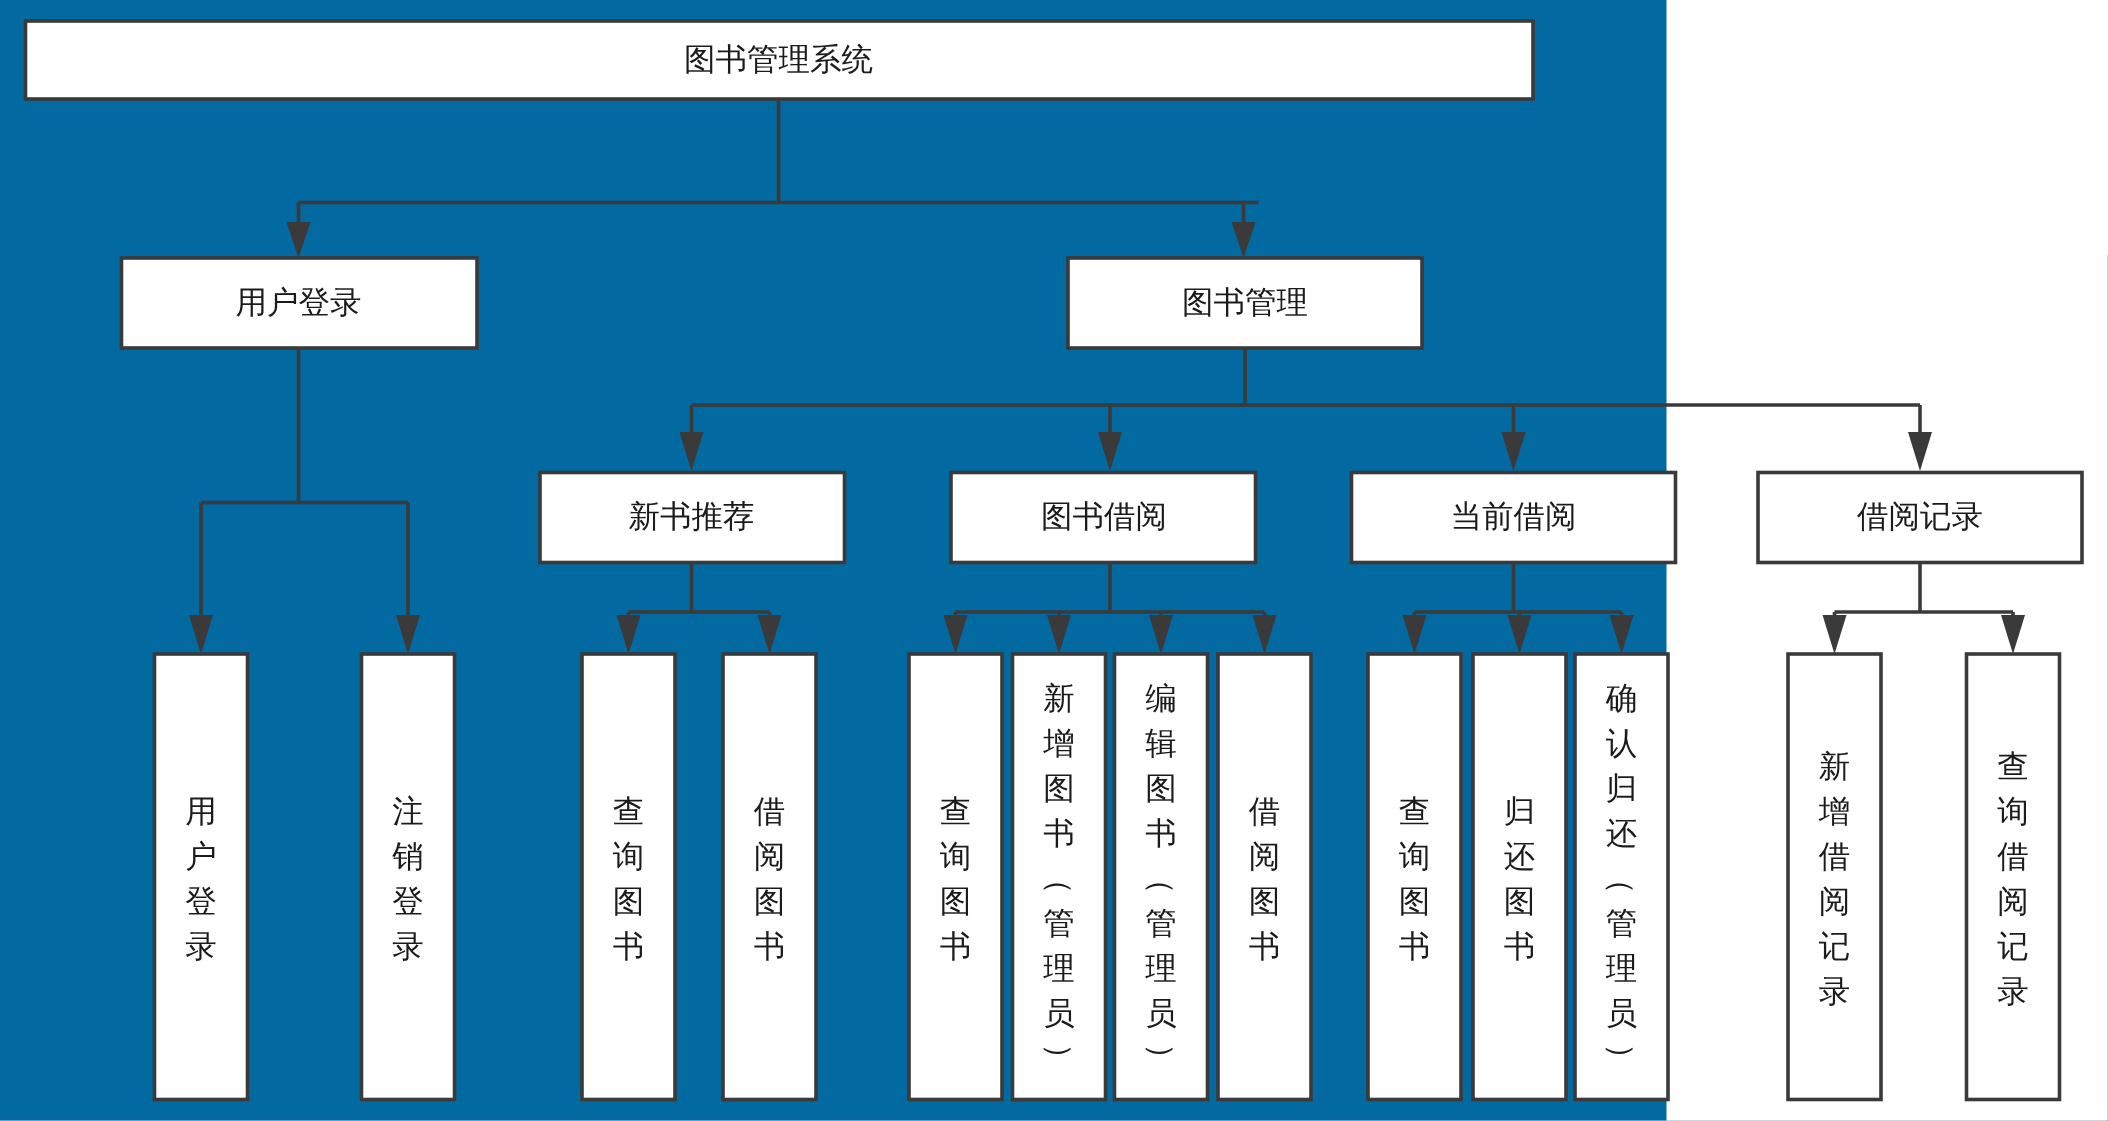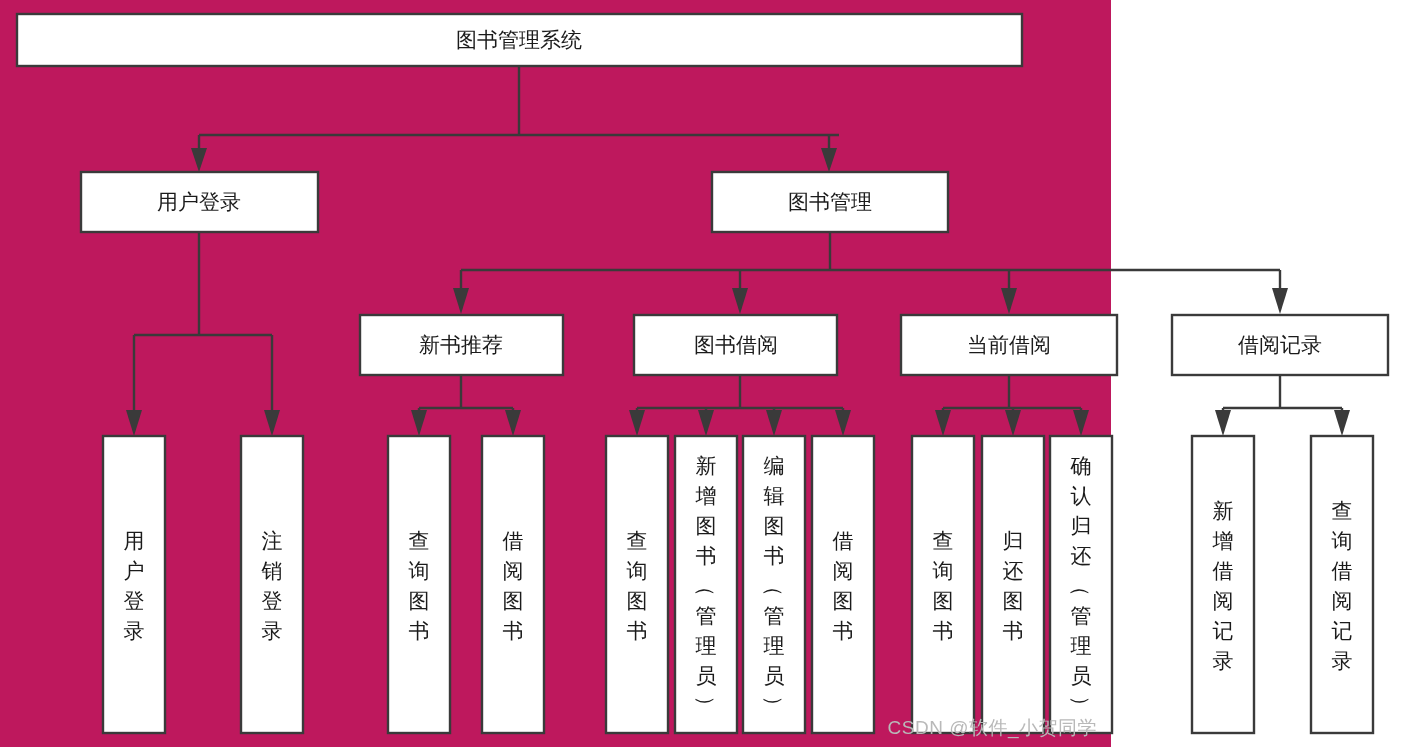--- a/index.html
+++ b/index.html
@@ -12,21 +12,21 @@
     width: 1405px;
     height: 747px;
     font-family: "Liberation Sans", "DejaVu Sans", sans-serif;
     overflow: hidden;
     position: relative;
   }
   #diagram-root {
     position: relative;
     width: 1111px;
     height: 747px;
-    background: #be185d;
+    background: #0369a1;
   }
   svg#flowchart {
     position: absolute;
     left: 0;
     top: 0;
     width: 1405px;
     height: 747px;
     display: block;
   }
   .node-box {
@@ -283,14 +283,13 @@
           <text class="node-label-vertical" x="1342" y="517.9">查</text>
           <text class="node-label-vertical" x="1342" y="547.9">询</text>
           <text class="node-label-vertical" x="1342" y="577.9">借</text>
           <text class="node-label-vertical" x="1342" y="607.9">阅</text>
           <text class="node-label-vertical" x="1342" y="637.9">记</text>
           <text class="node-label-vertical" x="1342" y="667.9">录</text>
         </g>
       </g>
   </svg>
 
-  <div class="watermark-text">CSDN @软件_小贺同学</div>
 </div>
 
 </body></html>

